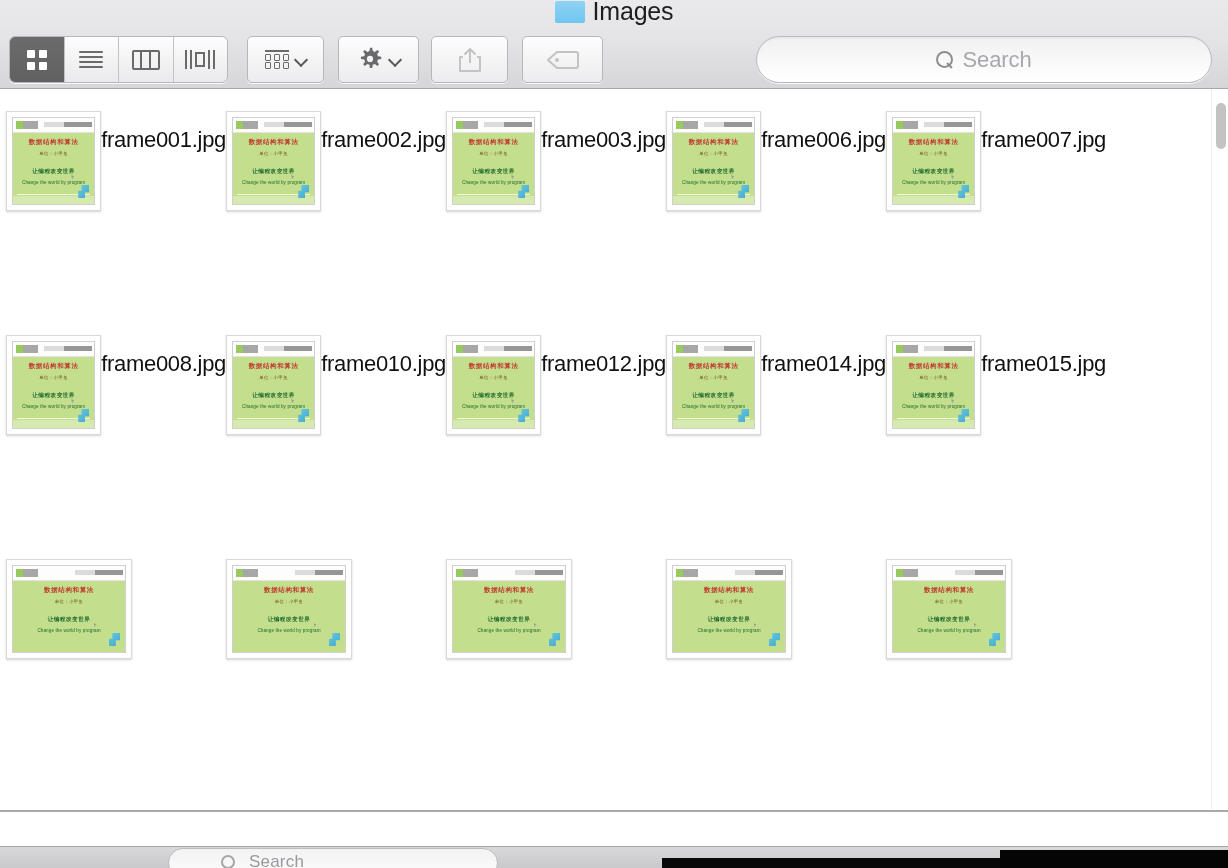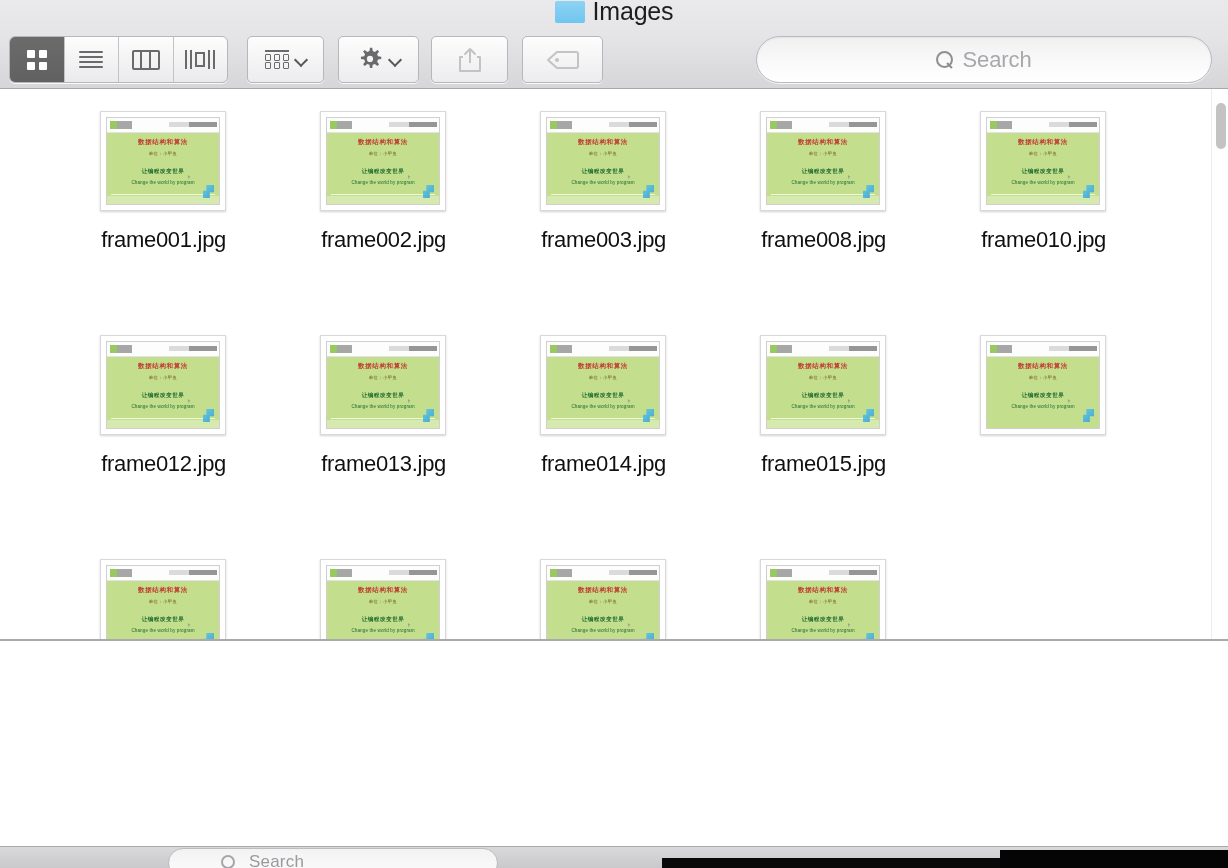--- a/index.html
+++ b/index.html
@@ -70,21 +70,21 @@
     left: 662px; bottom: 0;
     width: 340px; height: 10px;
     background: #090909;
   }
 
   
   #finder-window {
     position: absolute;
     left: 0; top: 0;
     width: 1228px;
-    height: 641px;
+    height: 812px;
     background: #ffffff;
     overflow: hidden;
   }
 
   
   #window-chrome {
     position: relative;
     width: 1228px;
     height: 89px;
     background: linear-gradient(to bottom, #eae9eb 0%, #e4e3e6 45%, #d6d5d8 100%);
@@ -324,22 +324,21 @@
     grid-template-columns: repeat(5, 220px);
     justify-content: start;
     padding-left: 6px;
     row-gap: 0;
   }
 
   .file-item {
     width: 220px;
     height: 224px;
     display: flex;
-    flex-direction: column;
-    align-items: flex-end;
+    align-items: flex-start;
   }
 
   
   .thumb {
     width: 126px;
     height: 100px;
     background: #ffffff;
     border: 1px solid #d9d9d9;
     box-shadow: 0 1px 2px rgba(0,0,0,.18);
     padding: 5px;
@@ -650,20 +649,58 @@
               <div class="slide-title">数据结构和算法</div>
               <div class="slide-sub">单位：小甲鱼</div>
               <div class="slide-cn">让编程改变世界</div>
               <div class="slide-en">Change the world by program</div>
               <div class="slide-cursor"></div>
               <div class="slide-footline"></div>
               <div class="slide-footband"></div>
               <div class="slide-mark"></div>
             </div>
           </div>
+          <div class="file-label">frame006.jpg</div>
+        </div>
+        <div class="file-item">
+          <div class="thumb">
+            <div class="slide">
+              <div class="slide-header">
+                <div class="slide-logo"></div>
+                <div class="slide-head-right"></div>
+              </div>
+              <div class="slide-title">数据结构和算法</div>
+              <div class="slide-sub">单位：小甲鱼</div>
+              <div class="slide-cn">让编程改变世界</div>
+              <div class="slide-en">Change the world by program</div>
+              <div class="slide-cursor"></div>
+              <div class="slide-footline"></div>
+              <div class="slide-footband"></div>
+              <div class="slide-mark"></div>
+            </div>
+          </div>
+          <div class="file-label">frame007.jpg</div>
+        </div>
+        <div class="file-item">
+          <div class="thumb">
+            <div class="slide">
+              <div class="slide-header">
+                <div class="slide-logo"></div>
+                <div class="slide-head-right"></div>
+              </div>
+              <div class="slide-title">数据结构和算法</div>
+              <div class="slide-sub">单位：小甲鱼</div>
+              <div class="slide-cn">让编程改变世界</div>
+              <div class="slide-en">Change the world by program</div>
+              <div class="slide-cursor"></div>
+              <div class="slide-footline"></div>
+              <div class="slide-footband"></div>
+              <div class="slide-mark"></div>
+            </div>
+          </div>
           <div class="file-label">frame008.jpg</div>
         </div>
         <div class="file-item">
           <div class="thumb">
             <div class="slide">
               <div class="slide-header">
                 <div class="slide-logo"></div>
                 <div class="slide-head-right"></div>
               </div>
               <div class="slide-title">数据结构和算法</div>
@@ -689,39 +726,20 @@
               <div class="slide-sub">单位：小甲鱼</div>
               <div class="slide-cn">让编程改变世界</div>
               <div class="slide-en">Change the world by program</div>
               <div class="slide-cursor"></div>
               <div class="slide-footline"></div>
               <div class="slide-footband"></div>
               <div class="slide-mark"></div>
             </div>
           </div>
           <div class="file-label">frame012.jpg</div>
-        </div>
-        <div class="file-item">
-          <div class="thumb">
-            <div class="slide">
-              <div class="slide-header">
-                <div class="slide-logo"></div>
-                <div class="slide-head-right"></div>
-              </div>
-              <div class="slide-title">数据结构和算法</div>
-              <div class="slide-sub">单位：小甲鱼</div>
-              <div class="slide-cn">让编程改变世界</div>
-              <div class="slide-en">Change the world by program</div>
-              <div class="slide-cursor"></div>
-              <div class="slide-footline"></div>
-              <div class="slide-footband"></div>
-              <div class="slide-mark"></div>
-            </div>
-          </div>
-          <div class="file-label">frame013.jpg</div>
         </div>
         <div class="file-item">
           <div class="thumb">
             <div class="slide">
               <div class="slide-header">
                 <div class="slide-logo"></div>
                 <div class="slide-head-right"></div>
               </div>
               <div class="slide-title">数据结构和算法</div>
               <div class="slide-sub">单位：小甲鱼</div>

